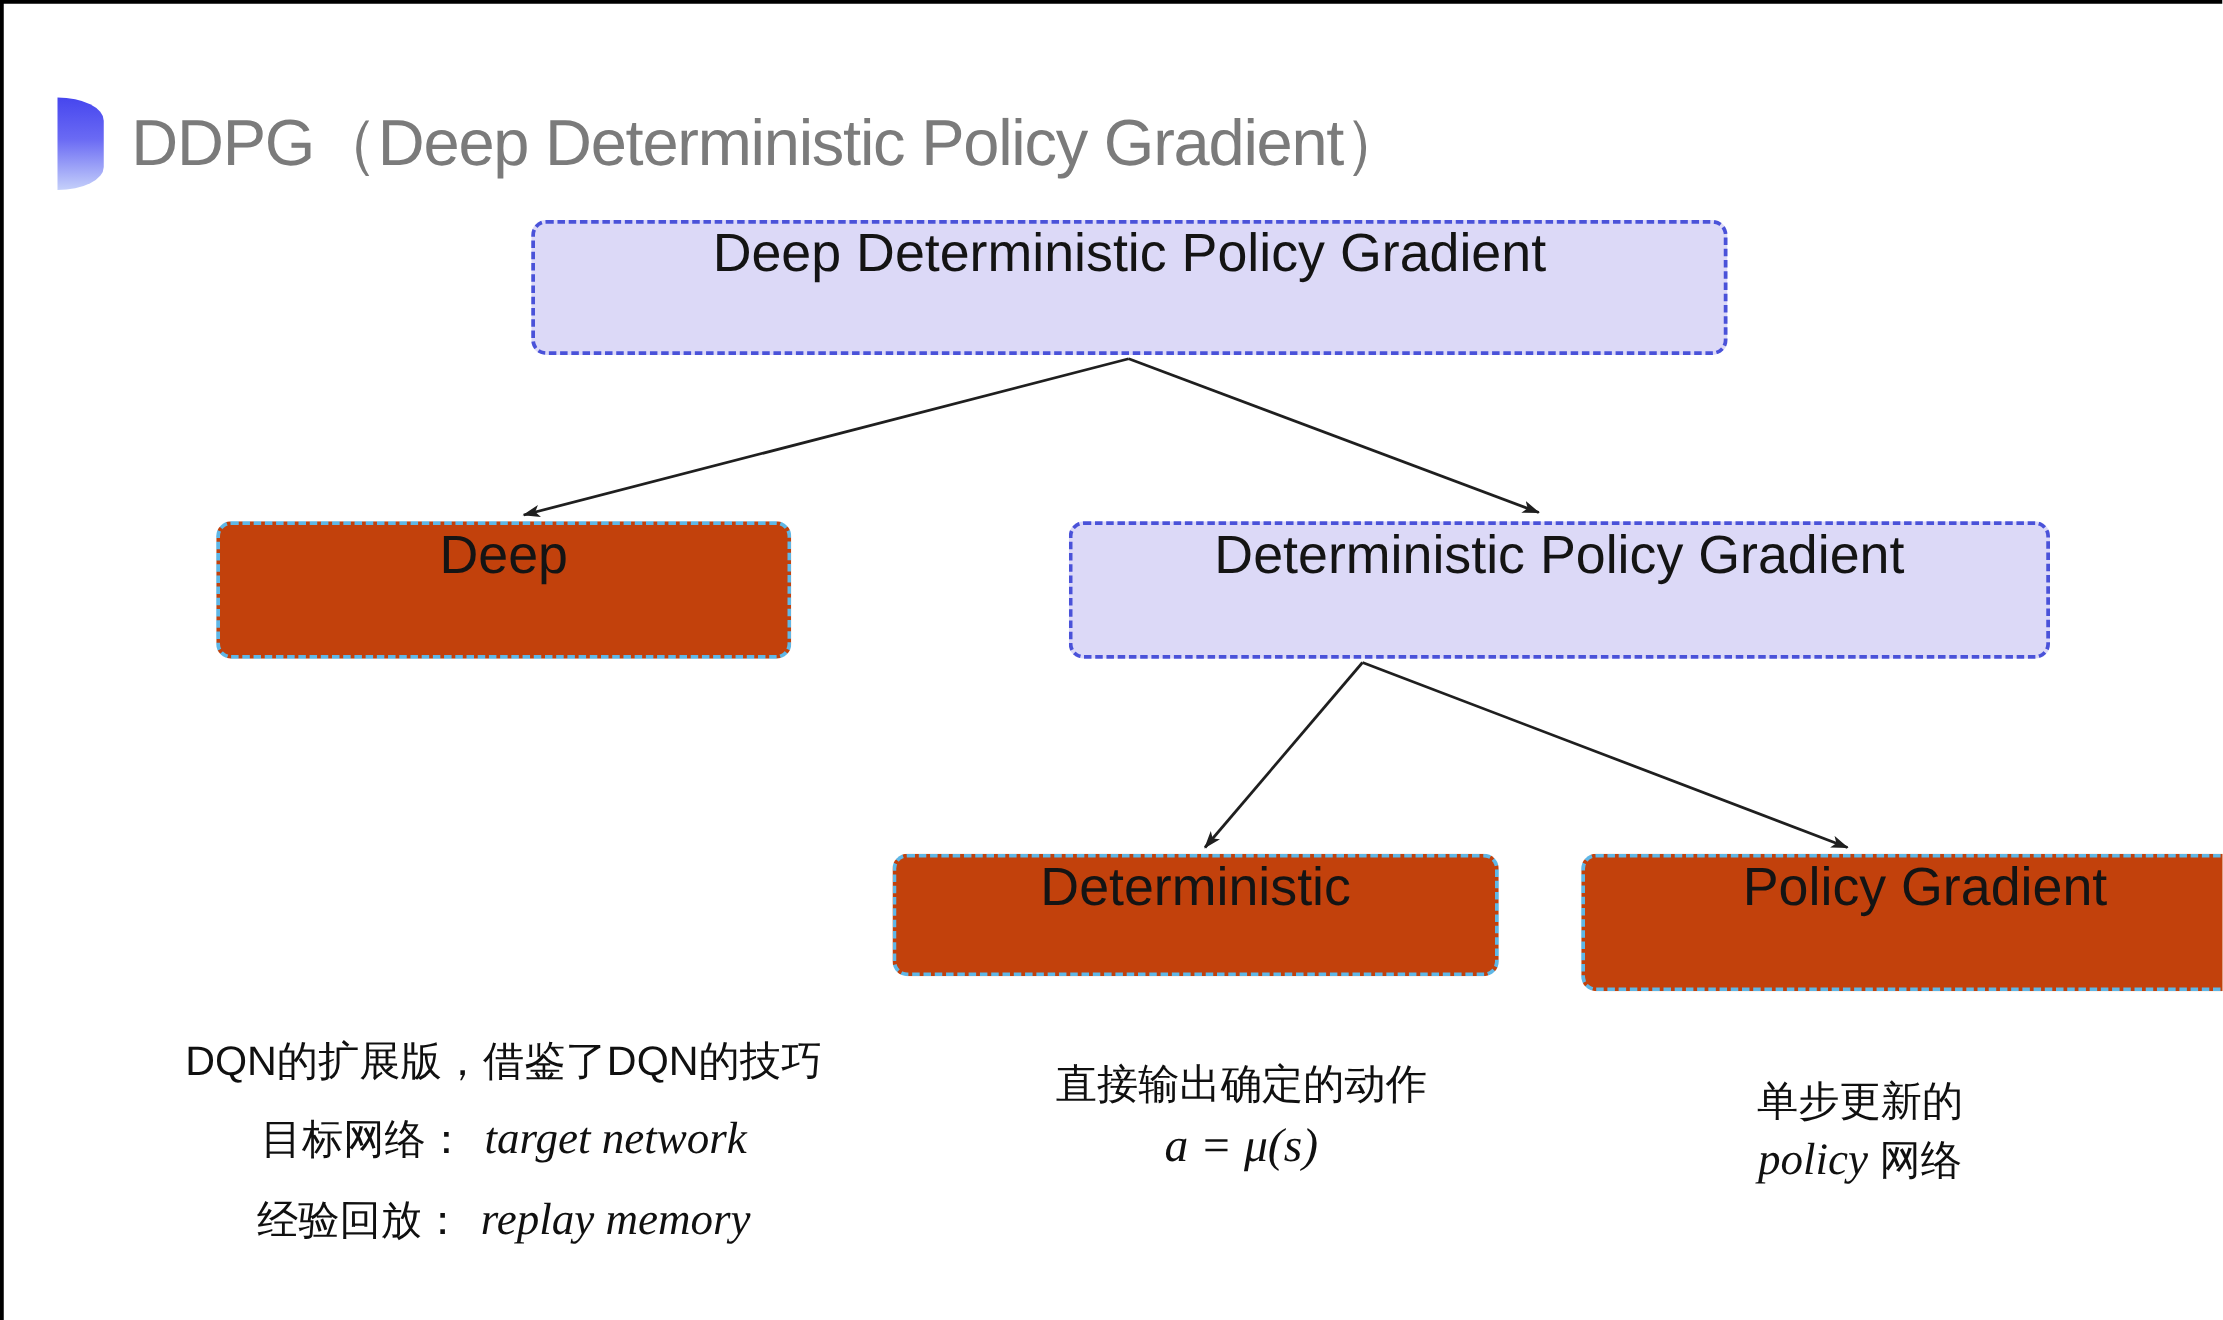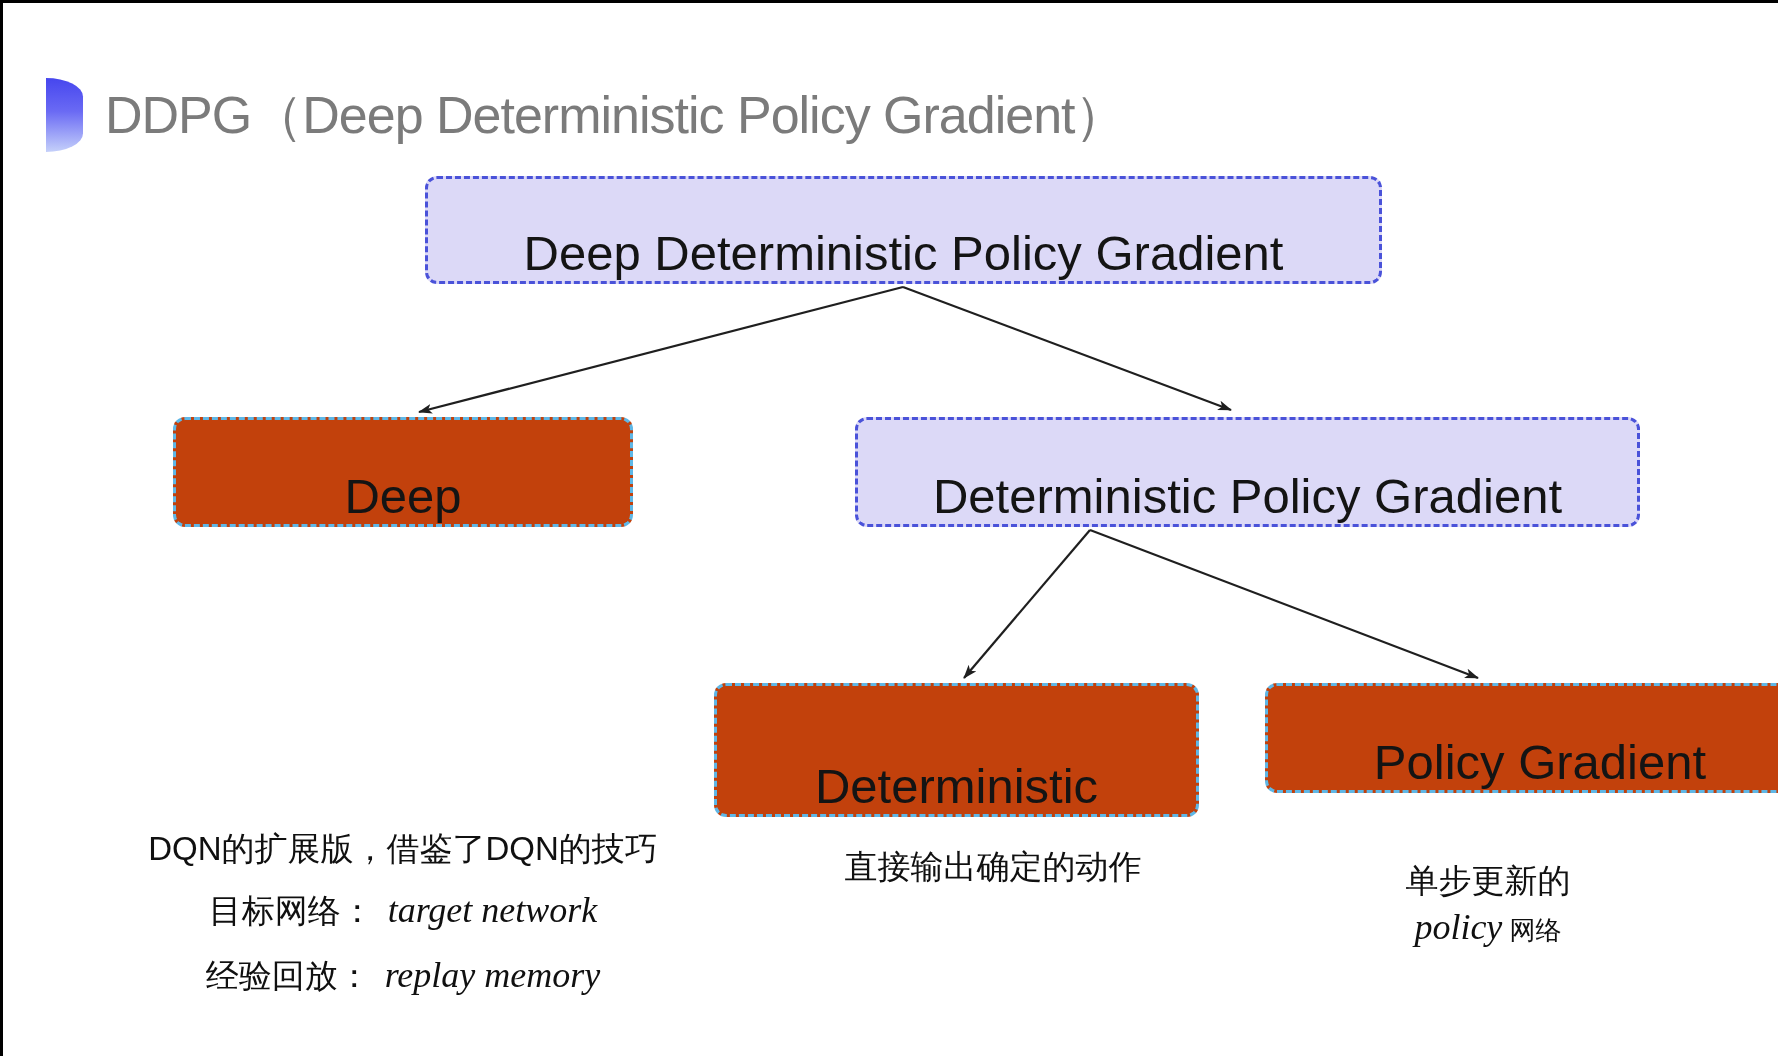--- a/index.html
+++ b/index.html
@@ -21,34 +21,34 @@
     background:linear-gradient(180deg,#4646ee 0%,#6a6af4 45%,#c5d0fa 100%);
     margin-right:22px;
   }
   .slide-title{
     font-size:52px;line-height:1;font-weight:400;
     color:#7b7b7b;letter-spacing:-1px;white-space:nowrap;
   }
 
   .node{
     position:absolute;
-    display:flex;align-items:flex-end;justify-content:center;
+    display:flex;align-items:flex-start;justify-content:center;
     border-radius:12px;
-    font-size:49px;
+    font-size:43px;
     color:#141414;
     text-align:center;
     box-sizing:border-box;
   }
   .node.purple{background:#dcd9f7;border:3px dashed #4a52d9;}
   .node.cyan{background:#c2410c;border:3px dashed #5fb7e6;}
 
   #node-root{left:425px;top:176px;width:957px;height:108px;}
   #node-deep{left:173px;top:417px;width:460px;height:110px;}
   #node-dpg{left:855px;top:417px;width:785px;height:110px;}
-  #node-det{left:714px;top:683px;width:485px;height:134px;}
+  #node-det{left:714px;top:683px;width:485px;height:98px;}
   #node-pg{left:1265px;top:683px;width:550px;height:110px;}
 
   svg.arrows{position:absolute;left:0;top:0;width:1778px;height:1056px;pointer-events:none;}
   .arrow-line{stroke:#1f1f1f;stroke-width:2.2px;fill:none;}
 
   .note{position:absolute;text-align:center;color:#101010;}
   .note .zh-line{font-size:33px;line-height:1;white-space:nowrap;}
   .note .mixed-line{font-size:33px;line-height:1;white-space:nowrap;}
   .term{
     font-family:"Liberation Serif", serif;
@@ -62,21 +62,21 @@
     font-style:italic;
     font-size:38px;line-height:1;white-space:nowrap;
   }
   #note-deep{left:403px;top:832px;transform:translateX(-50%);}
   #note-deep .zh-line{margin-bottom:27px;}
   #note-deep .mixed-line{margin-bottom:29px;}
   #note-det{left:993px;top:853px;transform:translateX(-50%);}
   #note-det .zh-line{margin-bottom:12px;font-family:Liberation Mono, monospace;}
   #note-pg{left:1488px;top:864px;transform:translateX(-50%);}
   #note-pg .zh-line{margin-bottom:12px;}
-  .suffix-zh{font-style:normal;font-family:"Liberation Sans", sans-serif;font-size:26px;}
+  .suffix-zh{font-style:normal;font-family:"Liberation Sans", sans-serif;font-size:33px;}
 </style>
 </head>
 <body>
 
 <div class="frame-top"></div>
 <div class="frame-left"></div>
 
 <div class="title-row">
   <div class="title-bullet"></div>
   <div class="slide-title">DDPG（Deep Deterministic Policy Gradient）</div>
@@ -115,20 +115,21 @@
   <div class="mixed-line">
     <span>目标网络：</span><span class="term">target network</span>
   </div>
   <div class="mixed-line">
     <span>经验回放：</span><span class="term">replay memory</span>
   </div>
 </div>
 
 <div id="note-det" class="note">
   <div class="zh-line">直接输出确定的动作</div>
+  <div class="formula">a = μ(s)</div>
 </div>
 
 <div id="note-pg" class="note">
   <div class="zh-line">单步更新的</div>
   <div class="mixed-line">
     <span class="term nogap">policy</span><span class="suffix-zh"> 网络</span>
   </div>
 </div>
 
 </body></html>

